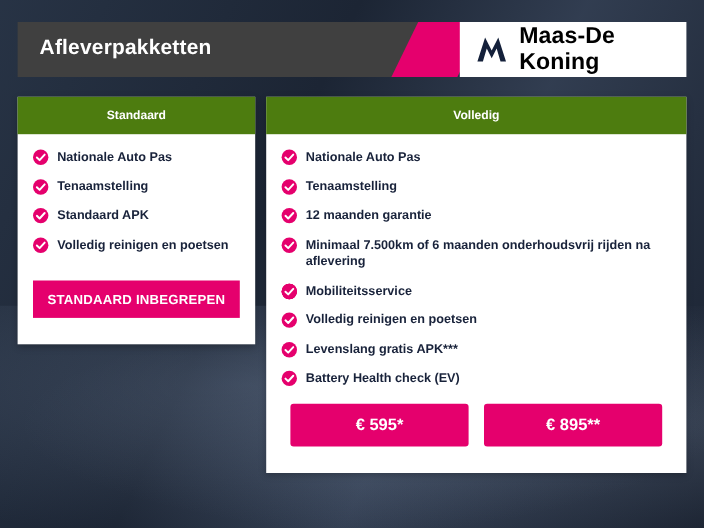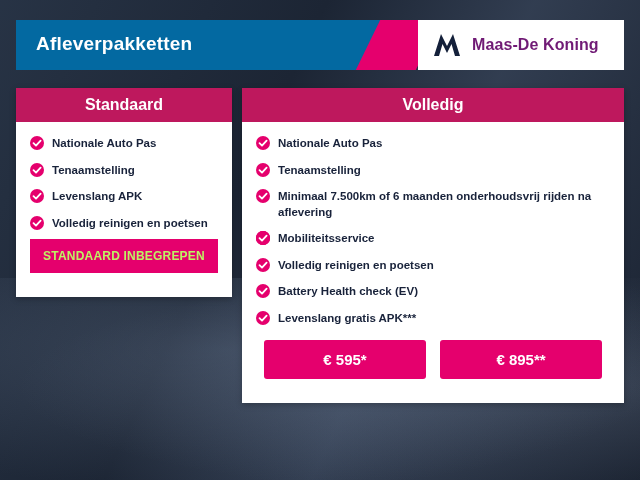--- a/index.html
+++ b/index.html
@@ -44,21 +44,21 @@
     left: 16px;
     top: 20px;
     width: 608px;
     height: 50px;
   }
   .header-left {
     position: absolute;
     left: 0; top: 0;
     width: 372px;
     height: 50px;
-    background: #0369a1;
+    background: #404040;
   }
   .header-left::after {
     content: "";
     position: absolute;
     right: -25px;
     top: 0;
     width: 0;
     height: 0;
     border-style: solid;
     border-width: 0 25px 50px 0;
@@ -94,38 +94,38 @@
     padding-left: 14px;
     box-sizing: border-box;
   }
   .brand-mark {
     width: 30px;
     height: 26px;
     margin-right: 10px;
     flex: none;
   }
   .brand-name {
-    font-size: 16px;
-    font-weight: bold;
-    color: #701a75;
+    font-size: 21px;
+    font-weight: bold;
+    color: #000000;
     letter-spacing: 0.1px;
   }
 
   
   .card {
     position: absolute;
     background: #ffffff;
     box-shadow: 0 2px 6px rgba(0,0,0,0.25);
   }
   .card-head {
-    background: #be185d;
+    background: #4d7c0f;
     color: #ffffff;
     text-align: center;
     font-weight: bold;
-    font-size: 16px;
+    font-size: 11px;
     line-height: 34px;
     height: 34px;
   }
   .card-standaard {
     left: 16px;
     top: 88px;
     width: 216px;
   }
   .card-approved {
     left: 242px;
@@ -155,23 +155,23 @@
     left: 0;
     top: 0px;
     width: 14px;
     height: 14px;
     border-radius: 50%;
     background: #e5006d;
   }
   .check svg { display: block; }
 
   .badge-standaard {
-    margin-top: 8px;
+    margin-top: 24px;
     background: #e5006d;
-    color: #bef264;
+    color: #ffffff;
     text-align: center;
     font-size: 12px;
     font-weight: bold;
     padding: 10px 6px;
     letter-spacing: 0.2px;
   }
 
   .price-row {
     display: flex;
     gap: 14px;
@@ -229,21 +229,21 @@
               </svg>
           </span>
           <span>Tenaamstelling</span>
         </li>
         <li>
           <span class="check">
             <svg viewBox="0 0 14 14" width="14" height="14">
                 <path d="M3.5 7.2 L6 9.6 L10.6 4.6" stroke="#ffffff" stroke-width="1.8" fill="none" stroke-linecap="round" stroke-linejoin="round"></path>
               </svg>
           </span>
-          <span>Levenslang APK</span>
+          <span>Standaard APK</span>
         </li>
         <li>
           <span class="check">
             <svg viewBox="0 0 14 14" width="14" height="14">
                 <path d="M3.5 7.2 L6 9.6 L10.6 4.6" stroke="#ffffff" stroke-width="1.8" fill="none" stroke-linecap="round" stroke-linejoin="round"></path>
               </svg>
           </span>
           <span>Volledig reinigen en poetsen</span>
         </li>
       </ul>
@@ -270,20 +270,28 @@
               </svg>
           </span>
           <span>Tenaamstelling</span>
         </li>
         <li>
           <span class="check">
             <svg viewBox="0 0 14 14" width="14" height="14">
                 <path d="M3.5 7.2 L6 9.6 L10.6 4.6" stroke="#ffffff" stroke-width="1.8" fill="none" stroke-linecap="round" stroke-linejoin="round"></path>
               </svg>
           </span>
+          <span>12 maanden garantie</span>
+        </li>
+        <li>
+          <span class="check">
+            <svg viewBox="0 0 14 14" width="14" height="14">
+                <path d="M3.5 7.2 L6 9.6 L10.6 4.6" stroke="#ffffff" stroke-width="1.8" fill="none" stroke-linecap="round" stroke-linejoin="round"></path>
+              </svg>
+          </span>
           <span>Minimaal 7.500km of 6 maanden onderhoudsvrij rijden na aflevering</span>
         </li>
         <li>
           <span class="check">
             <svg viewBox="0 0 14 14" width="14" height="14">
                 <path d="M3.5 7.2 L6 9.6 L10.6 4.6" stroke="#ffffff" stroke-width="1.8" fill="none" stroke-linecap="round" stroke-linejoin="round"></path>
               </svg>
           </span>
         </li>
         <li>
@@ -308,29 +316,29 @@
               </svg>
           </span>
           <span>Volledig reinigen en poetsen</span>
         </li>
         <li>
           <span class="check">
             <svg viewBox="0 0 14 14" width="14" height="14">
                 <path d="M3.5 7.2 L6 9.6 L10.6 4.6" stroke="#ffffff" stroke-width="1.8" fill="none" stroke-linecap="round" stroke-linejoin="round"></path>
               </svg>
           </span>
+          <span>Levenslang gratis APK***</span>
+        </li>
+        <li>
+          <span class="check">
+            <svg viewBox="0 0 14 14" width="14" height="14">
+                <path d="M3.5 7.2 L6 9.6 L10.6 4.6" stroke="#ffffff" stroke-width="1.8" fill="none" stroke-linecap="round" stroke-linejoin="round"></path>
+              </svg>
+          </span>
           <span>Battery Health check (EV)</span>
-        </li>
-        <li>
-          <span class="check">
-            <svg viewBox="0 0 14 14" width="14" height="14">
-                <path d="M3.5 7.2 L6 9.6 L10.6 4.6" stroke="#ffffff" stroke-width="1.8" fill="none" stroke-linecap="round" stroke-linejoin="round"></path>
-              </svg>
-          </span>
-          <span>Levenslang gratis APK***</span>
         </li>
       </ul>
 
       <div class="price-row">
         <div class="price-pill">€ 595*</div>
         <div class="price-pill">€ 895**</div>
       </div>
 
     </div>
   </div>

